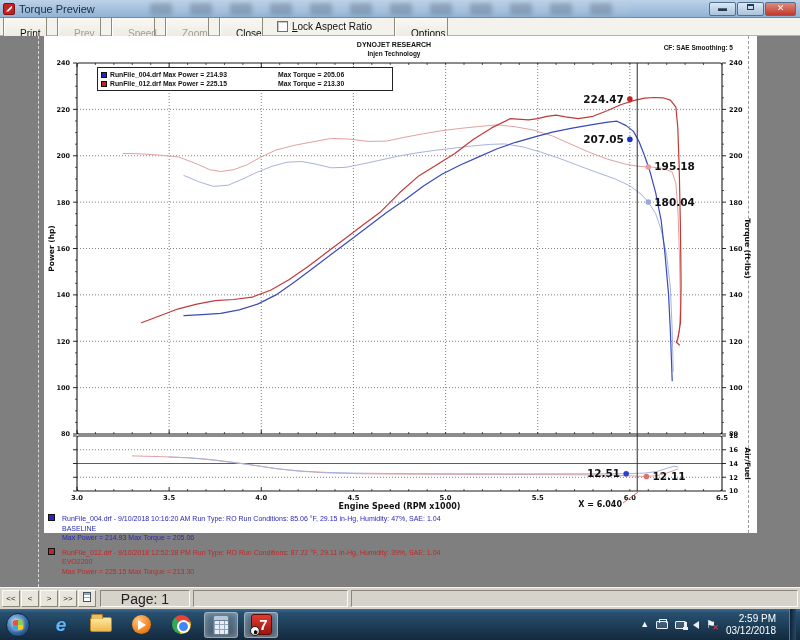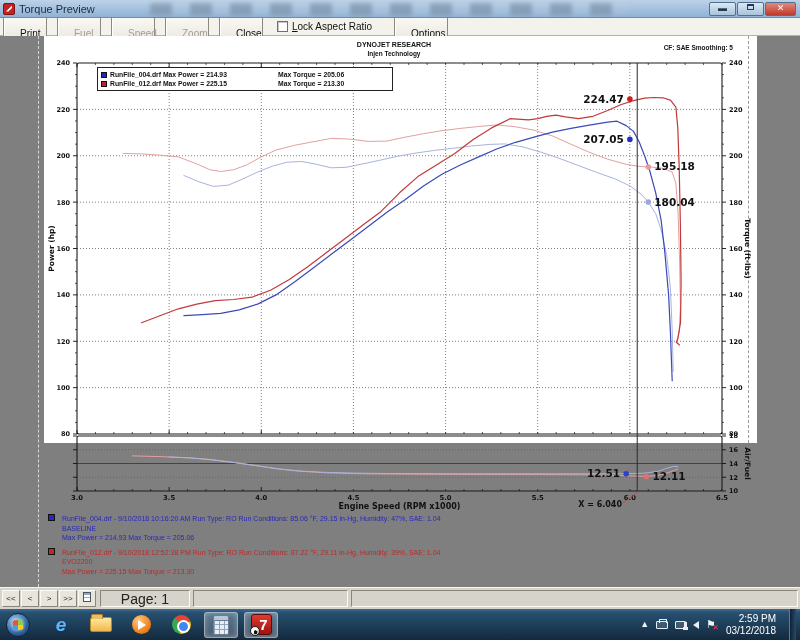--- a/index.html
+++ b/index.html
@@ -30,21 +30,21 @@
         box-shadow:inset 1px 1px 0 #fff;padding:16px;font-family:inherit;}
   .tbtn:disabled,.tbtn.disabled{color:#a39f92;}
   .chk-group{display:flex;align-items:center;margin-left:4px;margin-right:22px;}
   .chk{width:11px;height:11px;background:#fff;border:1px solid #707070;box-shadow:inset 1px 1px 0 #c8c8c8;margin-right:4px;}
   .chk-label{font-size:10px;color:#111;}
   .tbtn.options{width:54px;margin-right:16px;}
 
   
   .workspace{position:relative;height:551px;background:#7f7f7f;}
   .margin-dash-left{position:absolute;left:38px;top:0;height:100%;border-left:1px dashed #d8d8d8;}
-  .page{position:absolute;left:44px;top:0;width:713px;height:407px;background:#fff;}
+  .page{position:absolute;left:44px;top:0;width:713px;height:497px;background:#fff;}
   .page .margin-dash-right{position:absolute;left:704px;top:0;height:100%;border-left:1px dashed #9a9a9a;}
   .chart-svg{position:absolute;left:0;top:0;}
 
   .hdr-title{position:absolute;left:0;top:5px;width:700px;text-align:center;font-size:7px;font-weight:bold;color:#111;}
   .hdr-sub{position:absolute;left:0;top:14px;width:700px;text-align:center;font-size:6.5px;font-weight:bold;color:#111;}
   .hdr-cf{position:absolute;right:24px;top:8px;font-size:6.5px;font-weight:bold;color:#111;}
 
   .legend{position:absolute;left:53px;top:31px;width:296px;border:1px solid #222;background:#fff;padding:2px 3px;z-index:3;}
   .legend-row{display:flex;align-items:center;height:9px;}
   .legend-sq{width:6px;height:6px;border:1px solid #111;margin-right:3px;flex:none;}
@@ -126,21 +126,21 @@
     <span class="title-text">Torque Preview</span>
     <div class="win-controls">
       <button class="wbtn">▬</button>
       <button class="wbtn"><span class="maxglyph"></span></button>
       <button class="wbtn close">✕</button>
     </div>
   </div>
 
   <div class="toolbar">
     <button class="tbtn"><u>P</u>rint</button>
-    <button class="tbtn disabled" disabled="">Fuel</button>
+    <button class="tbtn disabled" disabled="">Prev</button>
     <button class="tbtn disabled" disabled="">Speed</button>
     <button class="tbtn disabled" disabled="">Zoom <u>O</u>ut</button>
     <button class="tbtn"><u>C</u>lose</button>
     <div class="chk-group">
       <div class="chk"></div>
       <span class="chk-label"><u>L</u>ock Aspect Ratio</span>
     </div>
     <button class="tbtn options">Options</button>
   </div>
 

